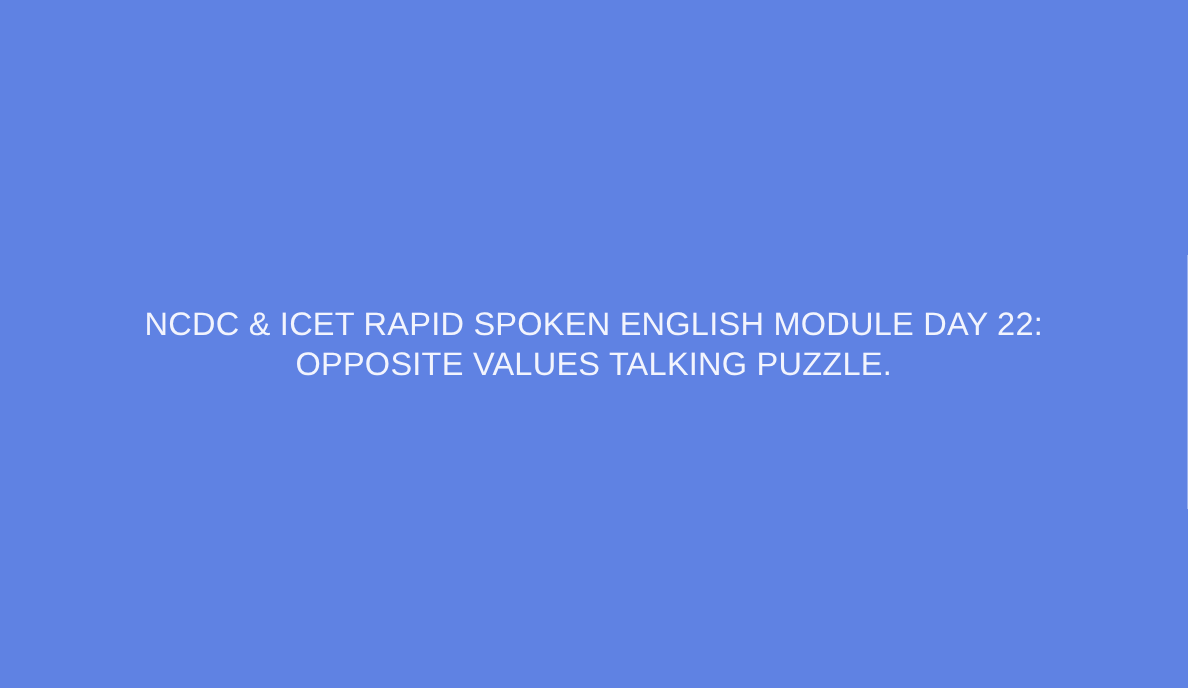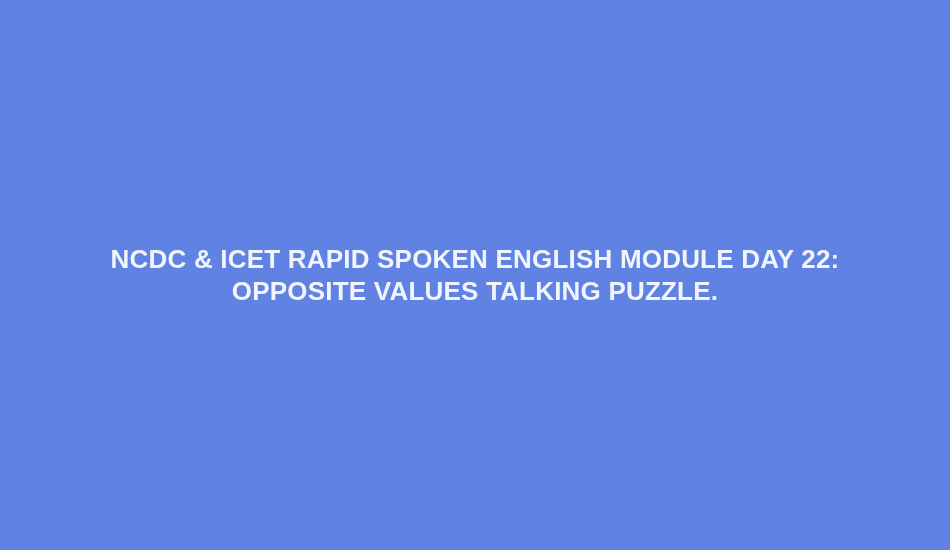--- a/index.html
+++ b/index.html
@@ -32,21 +32,21 @@
     text-align: center;
     padding: 0 16px;
     box-sizing: border-box;
   }
 
   .title-text {
     margin: 0;
     color: #f2f4fd;
     font-family: "Liberation Sans", sans-serif;
     font-size: 26px;
-    font-weight: 700;
+    font-weight: 400;
     line-height: 32px;
     letter-spacing: 0.2px;
     text-transform: uppercase;
     white-space: pre-line;
     -webkit-font-smoothing: antialiased;
   }
 </style>
 </head>
 <body>
 

